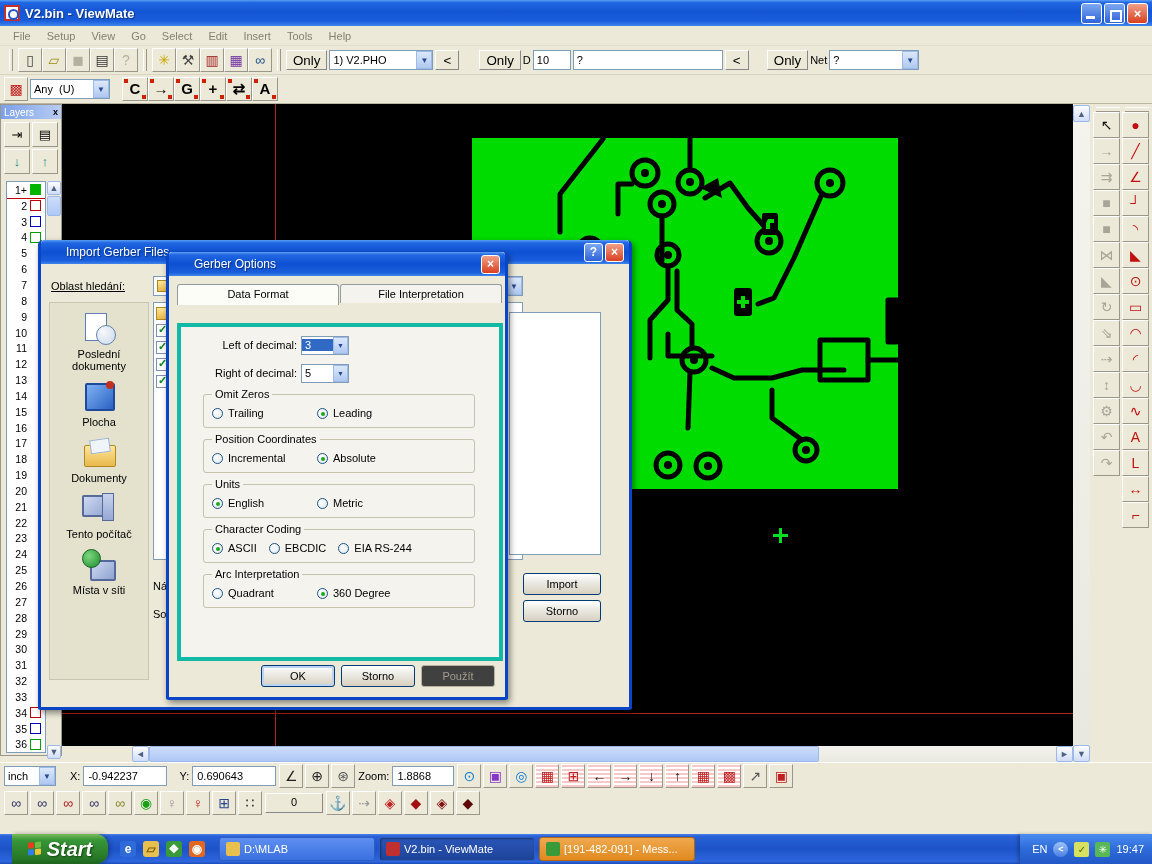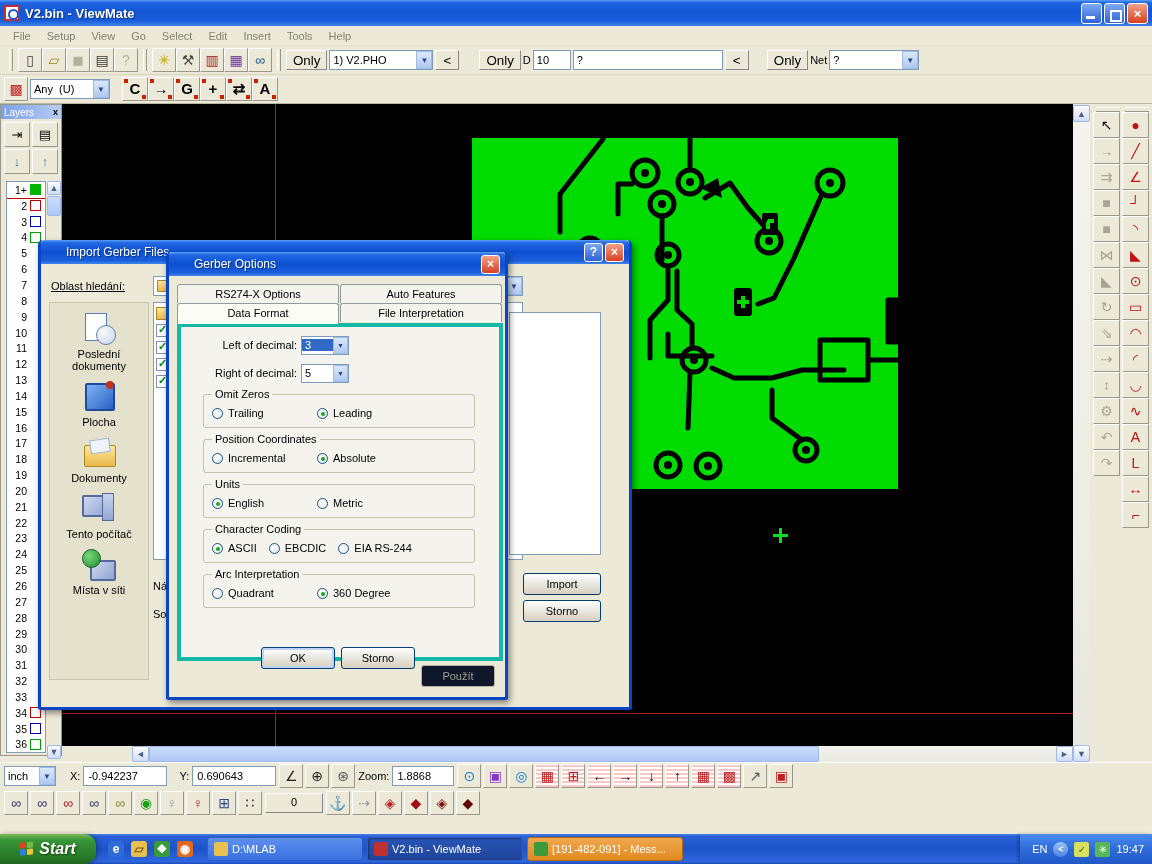--- a/index.html
+++ b/index.html
@@ -113,21 +113,21 @@
      background:linear-gradient(180deg,#5A9EF4 0%,#2166E2 12%,#0D51D2 50%,#1A5DDC 85%,#3F85EC 100%); }
   .xp-titlebar .t { color:#fff; font-weight:normal; font-size:12px; text-shadow:1px 1px 1px #0A2F7A;padding-left:20px; }
   .xp-titlebar .btns { margin-left:auto; display:flex; gap:2px; }
   .xbtn { width:19px; height:19px; border-radius:3px; border:1px solid #fff; color:#fff; font-weight:bold;
      font-size:12px; text-align:center; line-height:17px; }
   .xbtn.close { background:linear-gradient(180deg,#F0A088,#D94020); }
   .xbtn.help { background:linear-gradient(180deg,#7DA9F0,#2E62D8); }
   .xpbtn { height:22px; min-width:74px; background:linear-gradient(180deg,#FFFFFF,#ECEBE5 40%,#D8D0BF);
      border:1px solid #003C74; border-radius:3px; font-size:11px; text-align:center; }
   .xpbtn.focus { box-shadow:inset 0 0 0 2px #BBD3F5; }
-  .xpbtn.dis { color:#A09E8E; border-color:#B5B2A1; background:#0f172a;margin-top:18px; }
+  .xpbtn.dis { color:#A09E8E; border-color:#B5B2A1; background:#404040; }
 
   
   #import-dlg { left:38px; top:240px; width:594px; height:470px; z-index:30; }
   #look-in-row { position:absolute; left:10px; top:40px; display:flex; align-items:center;text-decoration:underline; }
   #look-in-combo { position:absolute; left:112px; top:36px; width:370px; }
   #places { position:absolute; left:8px; top:62px; width:100px; height:378px; background:#E4E1CC;
      border:1px solid #C8C5B0; display:flex; flex-direction:column; align-items:center; padding-top:10px; gap:9px; }
   .place { display:flex; flex-direction:column; align-items:center; width:96px; }
   .place .lbl { text-align:center; margin-top:3px; line-height:12px; }
   .pico { width:34px; height:32px; position:relative; }
@@ -196,22 +196,22 @@
   .bg-grid { background-image:repeating-linear-gradient(0deg,#F6C8C8 0 2px,#fff 2px 4px),
              repeating-linear-gradient(90deg,#F6C8C8 0 2px,#fff 2px 4px); }
 
   
   #taskbar { position:absolute; left:0; top:834px; width:1152px; height:30px;
      background:linear-gradient(180deg,#4A80E8 0%,#2861D8 8%,#1D53C8 50%,#2E66DE 92%,#1A4BB8 100%);
      display:flex; align-items:center; }
   #start-btn { height:30px; width:96px; border-radius:0 12px 12px 0;
      background:linear-gradient(180deg,#7CBB5C 0%,#379637 20%,#277827 80%,#1E641E 100%);
      display:flex; align-items:center; justify-content:center; gap:5px;
-     color:#fff; font-style:italic; font-weight:bold; font-size:16px; text-shadow:1px 1px 2px #14420F;
-     box-shadow:2px 0 4px rgba(0,0,0,.3); }
+     color:#fff; font-style:italic; font-weight:bold; font-size:20px; text-shadow:1px 1px 2px #14420F;
+     box-shadow:2px 0 4px rgba(0,0,0,.3);margin-left:12px; }
   .winlogo { width:14px; height:14px; display:grid; grid-template-columns:6px 6px; grid-template-rows:6px 6px; gap:1px; transform:skewY(-5deg); }
   .winlogo i { border-radius:1px; }
   .winlogo i:nth-child(1){background:#E33F1E;} .winlogo i:nth-child(2){background:#71BD44;}
   .winlogo i:nth-child(3){background:#2F7FE8;} .winlogo i:nth-child(4){background:#F3C43B;}
   #quicklaunch { display:flex; align-items:center; gap:7px; padding:0 10px 0 12px; }
   .ql-ico { width:16px; height:16px; border-radius:3px; display:flex; align-items:center; justify-content:center;
      font-size:12px; font-weight:bold; color:#fff; }
   .task-btn { height:24px; width:156px; margin-left:4px; border-radius:3px; display:flex; align-items:center; gap:4px;
      padding:0 6px; color:#fff; background:linear-gradient(180deg,#5E8FF0,#3A70E0); border:1px solid #2E5CC0;
      white-space:nowrap; overflow:hidden; }
@@ -602,24 +602,20 @@
   </div>
 
   <div class="xp-dialog" id="gerber-dlg">
     <div class="xp-titlebar">
       <span class="t">Gerber Options</span>
       <span class="btns">
         <span class="xbtn close">×</span>
       </span>
     </div>
     <div id="tabs">
-      <div class="tabrow" id="tabrow-back">
-          <div class="tab">RS274-X Options</div>
-          <div class="tab">Auto Features</div>
-        </div>
       <div class="tabrow" id="tabrow-front">
           <div class="tab active">Data Format</div>
           <div class="tab">File Interpretation</div>
         </div>
     </div>
     <div id="tab-panel">
       <div id="gerber-fields">
           <div class="fieldrow">
             <span>Left of decimal:</span>
             <span class="mini-combo">

